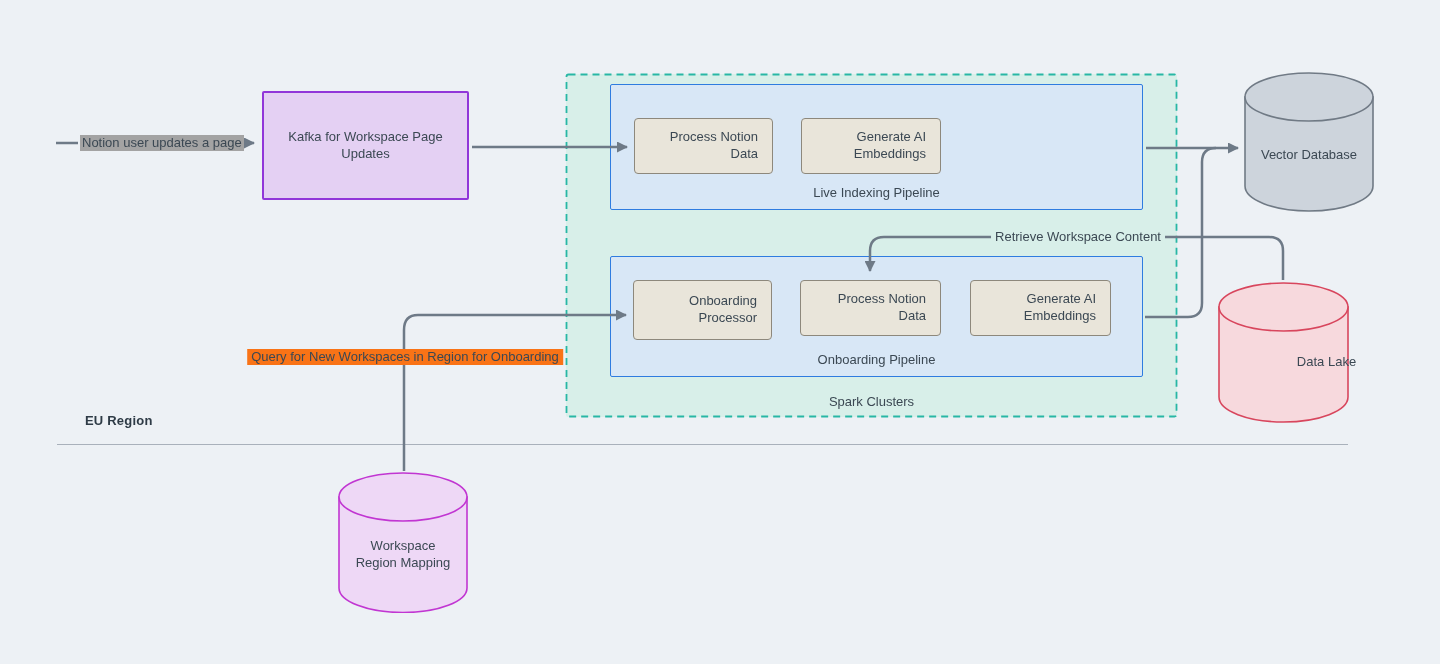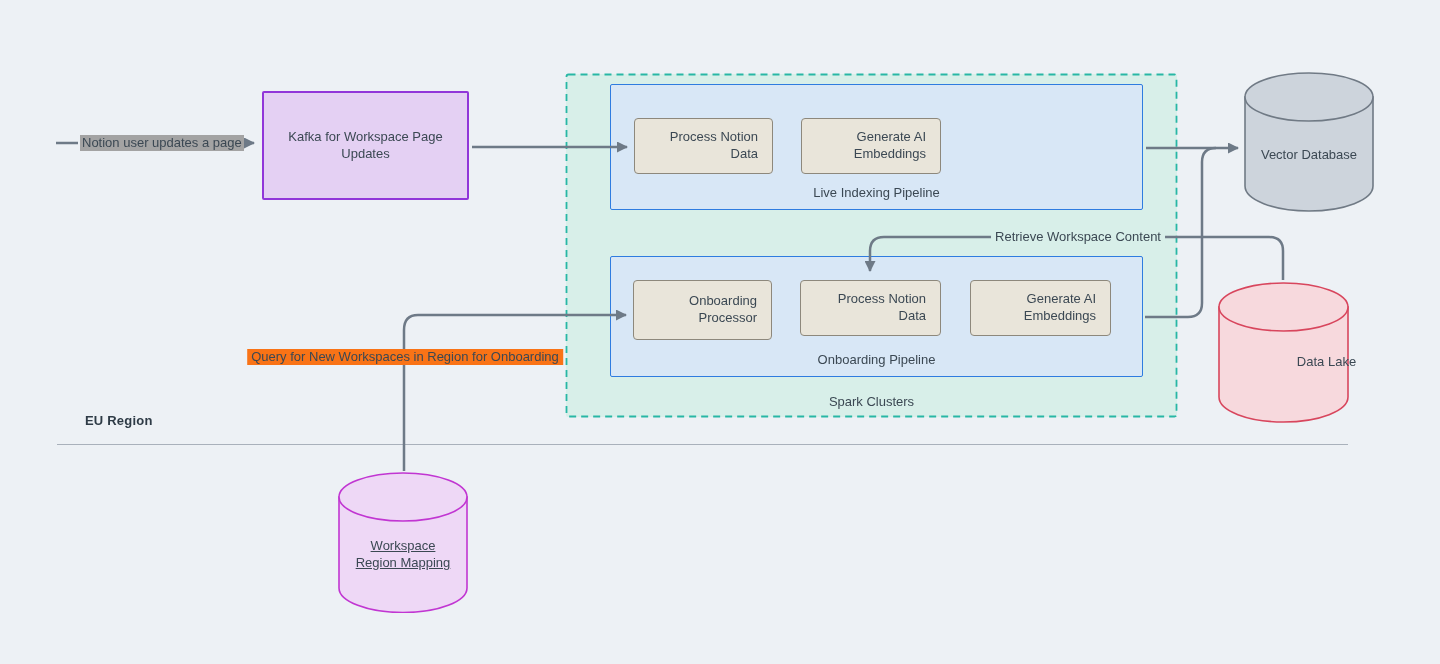--- a/index.html
+++ b/index.html
@@ -92,21 +92,21 @@
       <ellipse cx="65.5" cy="25" rx="64.5" ry="24" fill="#f7d9dd" stroke="#d8465d" stroke-width="1.6"></ellipse>
     </svg>
     <div class="cyl-label" style="padding-top:20px;margin-left:43px;">Data Lake</div>
   </div>
 
   <div class="abs cyl zl" style="left:338px;top:472px;width:130px;height:141px;">
     <svg width="130" height="141" viewBox="0 0 130 141">
       <path d="M1,25 V116 A64,24.5 0 0 0 129,116 V25 Z" fill="#eed8f6" stroke="#c136d2" stroke-width="1.6"></path>
       <ellipse cx="65" cy="25" rx="64" ry="24" fill="#eed8f6" stroke="#c136d2" stroke-width="1.6"></ellipse>
     </svg>
-    <div class="cyl-label" style="padding-top:25px;padding-left:14px;padding-right:14px;text-decoration:underline;">Workspace Region Mapping</div>
+    <div class="cyl-label" style="padding-top:25px;padding-left:14px;padding-right:14px;">Workspace Region Mapping</div>
   </div>
 
   <div class="abs eu-label">EU Region</div>
   <div class="abs eu-divider"></div>
 
   <svg id="connectors" width="1440" height="664" viewBox="0 0 1440 664">
     <defs>
       <marker id="ah" markerUnits="userSpaceOnUse" markerWidth="12" markerHeight="11" refX="10" refY="5.5" orient="auto">
         <path d="M0,0 L11,5.5 L0,11 Z" fill="#6e7a87"></path>
       </marker>

